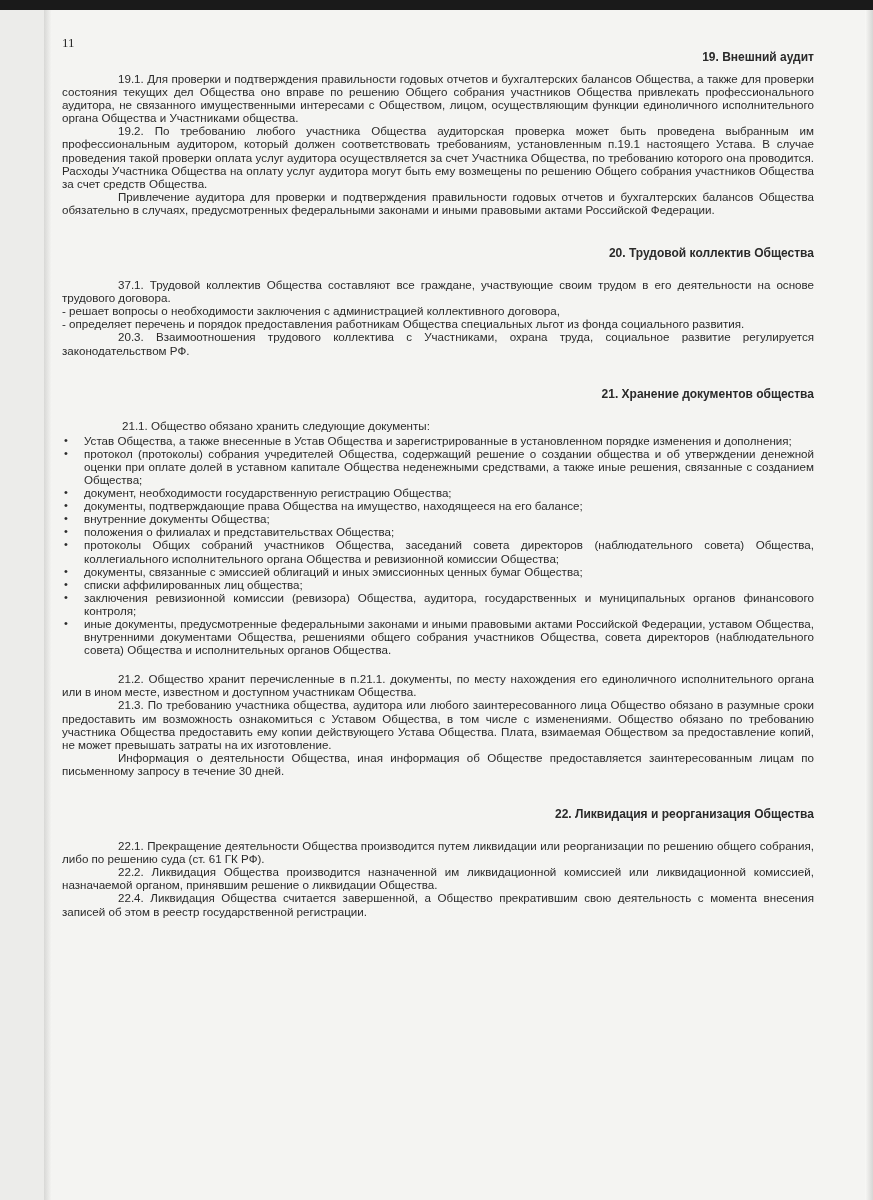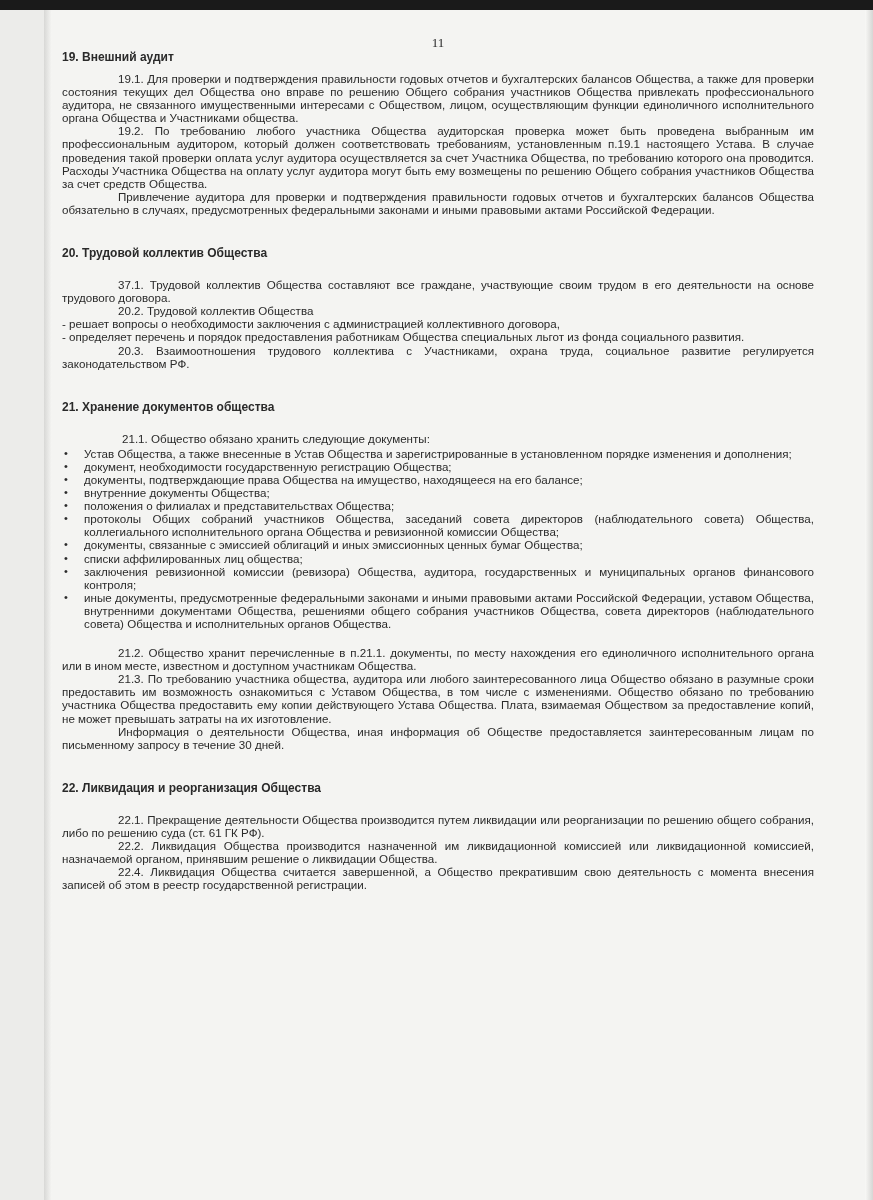--- a/index.html
+++ b/index.html
@@ -11,22 +11,22 @@
   }
   .topbar { position: absolute; left: 0; top: 0; width: 873px; height: 10px; background: #1a1a1a; }
   .leftstrip { position: absolute; left: 0; top: 10px; width: 48px; height: 1190px; background: #ececea; }
   .leftshadow { position: absolute; left: 44px; top: 10px; width: 8px; height: 1190px; background: linear-gradient(to right, #d8d8d6, #f6f6f4); }
   .rightedge { position: absolute; right: 0; top: 10px; width: 8px; height: 1190px; background: linear-gradient(to right, #f8f8f6, #d6d6d4); }
   .page {
     position: absolute; left: 62px; top: 30px; width: 752px;
     font-size: 11.6px; line-height: 13.1px;
     font-stretch: condensed;
   }
-  .pagenum { text-align: center; font-family: "Liberation Serif", serif; font-size: 13px; line-height: 14px; margin-top: 6px; }
-  .h { text-align: left; font-weight: bold; font-size: 12px; line-height: 14px; }
+  .pagenum { font-family: "Liberation Serif", serif; font-size: 13px; line-height: 14px; margin-top: 6px; }
+  .h { text-align: right; font-weight: bold; font-size: 12px; line-height: 14px; }
   .h.first { margin-top: 0; margin-bottom: 8px; }
   .h.sec { margin-top: 30px; margin-bottom: 18px; }
   p { margin: 0; text-align: justify; }
   p.ind { text-indent: 56px; }
   p.ind2 { text-indent: 60px; }
   ul { margin: 2px 0 16px 0; padding: 0; list-style: none; }
   ul li { position: relative; padding-left: 22px; text-align: justify; }
   ul li::before { content: "•"; position: absolute; left: 2px; top: 0; font-size: 11px; }
 </style>
 </head>
@@ -43,31 +43,31 @@
   <section>
     <div class="h first">19. Внешний аудит</div>
     <p class="ind">19.1. Для проверки и подтверждения правильности годовых отчетов и бухгалтерских балансов Общества, а также для проверки состояния текущих дел Общества оно вправе по решению Общего собрания участников Общества привлекать профессионального аудитора, не связанного имущественными интересами с Обществом, лицом, осуществляющим функции единоличного исполнительного органа Общества и Участниками общества.</p>
     <p class="ind">19.2. По требованию любого участника Общества аудиторская проверка может быть проведена выбранным им профессиональным аудитором, который должен соответствовать требованиям, установленным п.19.1 настоящего Устава. В случае проведения такой проверки оплата услуг аудитора осуществляется за счет Участника Общества, по требованию которого она проводится. Расходы Участника Общества на оплату услуг аудитора могут быть ему возмещены по решению Общего собрания участников Общества за счет средств Общества.</p>
     <p class="ind">Привлечение аудитора для проверки и подтверждения правильности годовых отчетов и бухгалтерских балансов Общества обязательно в случаях, предусмотренных федеральными законами и иными правовыми актами Российской Федерации.</p>
   </section>
 
   <section>
     <div class="h sec">20. Трудовой коллектив Общества</div>
     <p class="ind">37.1. Трудовой коллектив Общества составляют все граждане, участвующие своим трудом в его деятельности на основе трудового договора.</p>
-    <p class="ind">20.2. Трудовой коллектив Общества</p>
     <p>- решает вопросы о необходимости заключения с администрацией коллективного договора,</p>
     <p>- определяет перечень и порядок предоставления работникам Общества специальных льгот из фонда социального развития.</p>
     <p class="ind">20.3. Взаимоотношения трудового коллектива с Участниками, охрана труда, социальное развитие регулируется законодательством РФ.</p>
   </section>
 
   <section>
     <div class="h sec">21. Хранение документов общества</div>
     <p class="ind2">21.1. Общество обязано хранить следующие документы:</p>
     <ul>
       <li>Устав Общества, а также внесенные в  Устав Общества и зарегистрированные в установленном порядке изменения и дополнения;</li>
+      <li>протокол (протоколы) собрания учредителей Общества,  содержащий решение о создании общества и об утверждении денежной  оценки  при оплате долей в уставном капитале Общества неденежными средствами, а также иные решения, связанные с созданием Общества;</li>
       <li>документ, необходимости государственную регистрацию Общества;</li>
       <li>документы, подтверждающие права Общества на  имущество,  находящееся на его балансе;</li>
       <li>внутренние документы Общества;</li>
       <li>положения о филиалах и представительствах Общества;</li>
       <li>протоколы Общих собраний участников Общества, заседаний совета директоров  (наблюдательного  совета) Общества,  коллегиального исполнительного органа Общества и ревизионной комиссии Общества;</li>
       <li>документы, связанные с эмиссией облигаций и иных эмиссионных  ценных бумаг Общества;</li>
       <li>списки аффилированных лиц общества;</li>
       <li>заключения ревизионной комиссии (ревизора) Общества, аудитора, государственных и муниципальных органов финансового контроля;</li>
       <li>иные документы, предусмотренные федеральными законами и  иными правовыми актами Российской Федерации, уставом Общества, внутренними документами Общества, решениями общего собрания участников Общества, совета директоров (наблюдательного совета) Общества и исполнительных органов Общества.</li>
     </ul>

